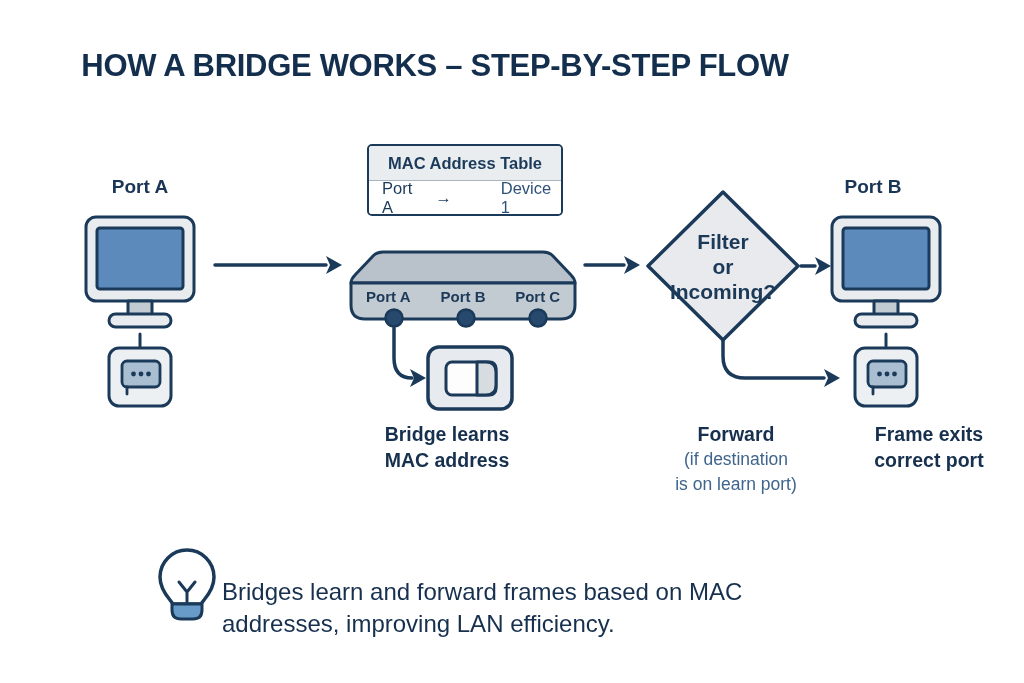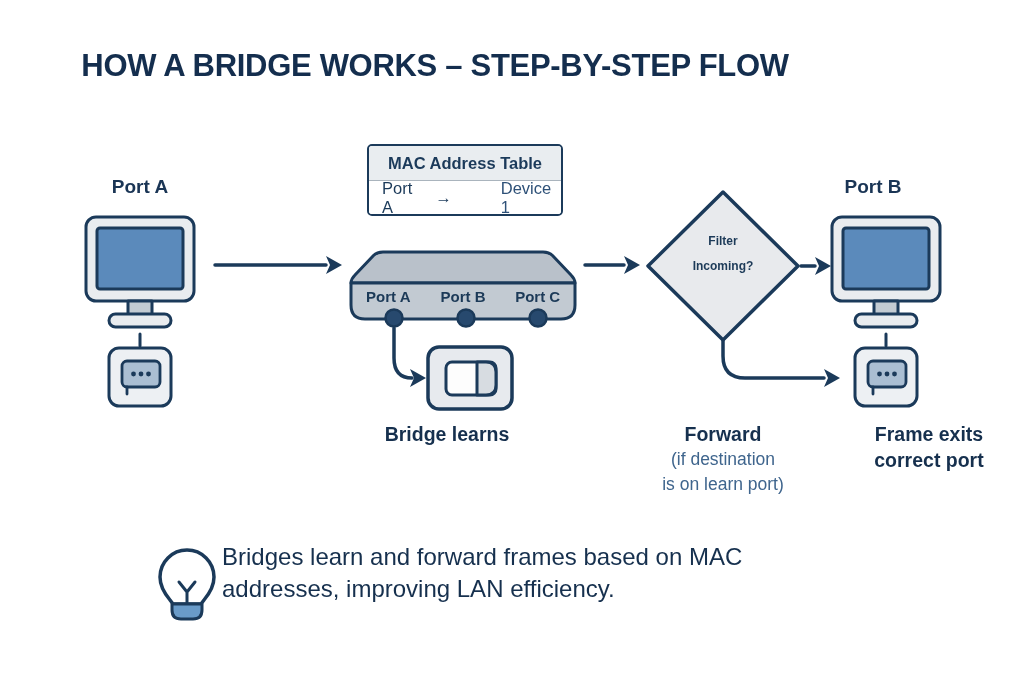--- a/index.html
+++ b/index.html
@@ -37,35 +37,35 @@
   
   .bridge-ports{
     left:351px;top:288px;width:224px;display:flex;
     font-size:15px;font-weight:600;color:#1c3a58;
   }
   .bridge-ports span{flex:1;text-align:center;}
 
   
   .diamond-text{
     left:648px;top:229px;width:150px;text-align:center;
-    font-size:12px;line-height:25px;font-weight:600;color:#1c3a58;
+    font-size:21px;line-height:25px;font-weight:600;color:#1c3a58;
   }
 
   
   .caption{top:421px;text-align:center;}
   .caption .big{font-size:19.5px;line-height:26px;font-weight:700;color:#16304e;}
   .caption .sub{font-size:17.5px;line-height:25px;font-weight:500;color:#3f658d;}
   .cap-left{left:45px;width:200px;}
   .cap-mid{left:347px;width:200px;}
-  .cap-dec{left:623px;width:200px;}
+  .cap-dec{left:636px;width:200px;}
   .cap-right{left:859px;width:140px;text-align:center;}
 
   
   .note-text{
-    left:222px;top:541px;width:580px;
+    left:222px;top:576px;width:580px;
     font-size:24px;line-height:31.5px;font-weight:500;color:#16304e;
   }
 </style>
 </head>
 <body>
 
 <div class="canvas">
 
   <div class="abs title">HOW A BRIDGE WORKS – STEP-BY-STEP FLOW</div>
 
@@ -168,26 +168,28 @@
   </div>
 
   <div class="abs bridge-ports">
     <span>Port A</span>
     <span>Port B</span>
     <span>Port C</span>
   </div>
 
   <div class="abs diamond-text">
     <div>Filter</div>
+    <div>or</div>
     <div>Incoming?</div>
   </div>
 
 
   <div class="abs caption cap-mid">
     <div class="big">Bridge learns</div>
+    <div class="big">MAC address</div>
   </div>
 
   <div class="abs caption cap-dec">
     <div class="big">Forward</div>
     <div class="sub">(if destination</div>
     <div class="sub">is on learn port)</div>
   </div>
 
   <div class="abs caption cap-right">
     <div class="big">Frame exits</div>

